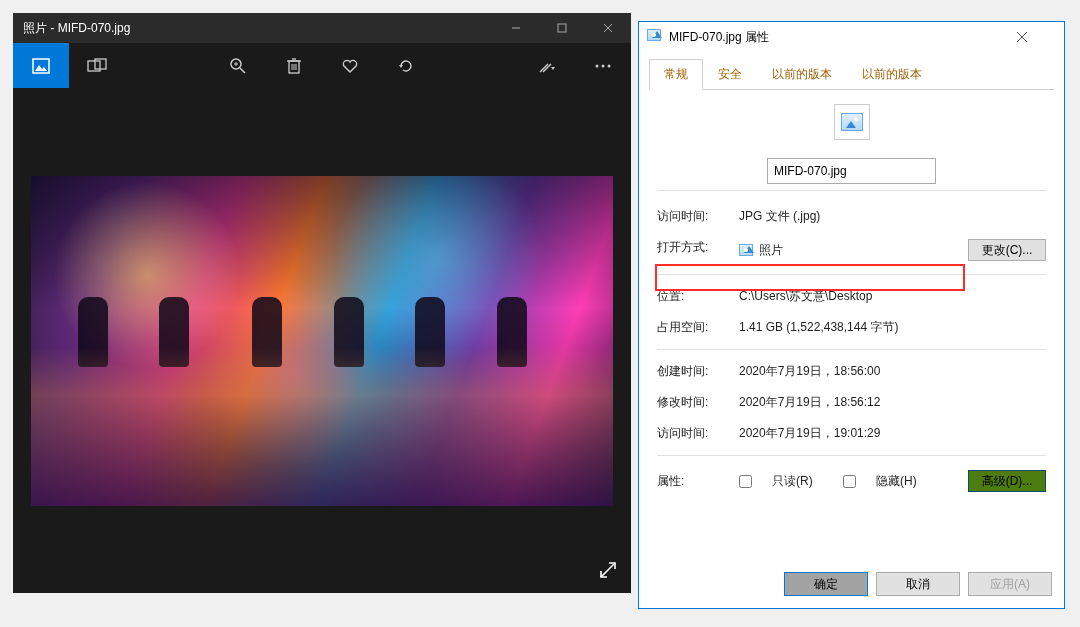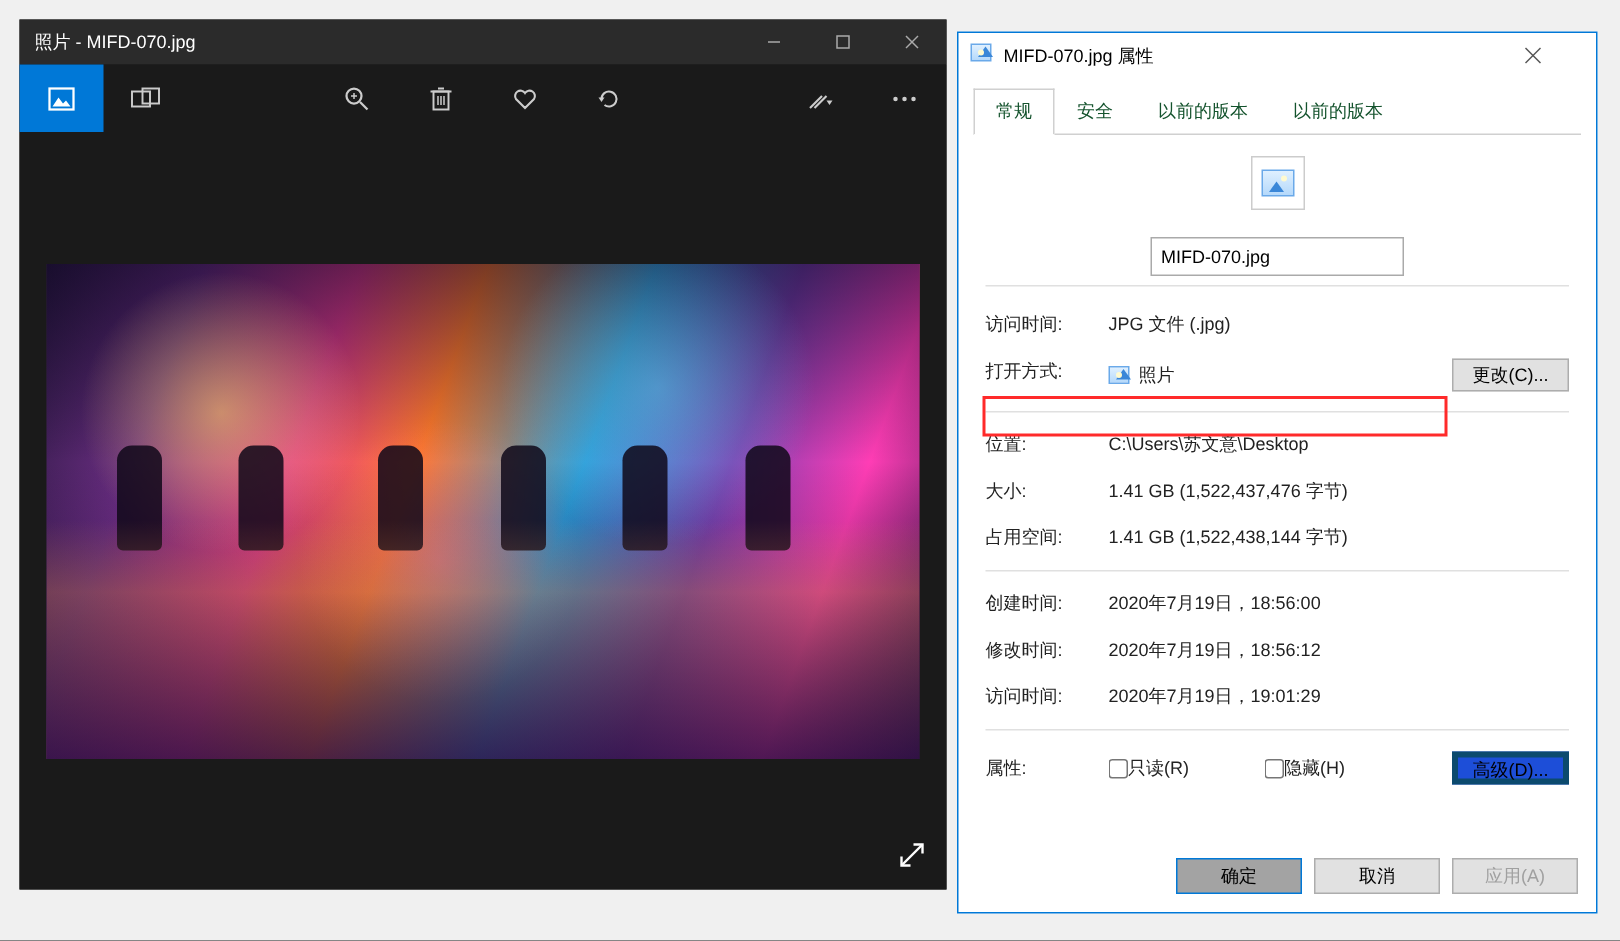--- a/index.html
+++ b/index.html
@@ -31,39 +31,39 @@
 .silhouette.s1{left:8%} .silhouette.s2{left:22%} .silhouette.s3{left:38%} .silhouette.s4{left:52%} .silhouette.s5{left:66%} .silhouette.s6{left:80%}
 .expand-icon { position: absolute; right: 14px; bottom: 14px; color: #fff; }
 
 
 .props { position: absolute; left: 638px; top: 21px; width: 427px; height: 588px; background: #fff; border: 1px solid #0078d7; display: flex; flex-direction: column; }
 .props-titlebar { height: 30px; display: flex; align-items: center; padding: 0 8px; font-size: 12px; color: #000; }
 .props-titlebar .ico { width: 16px; height: 16px; margin-right: 6px; }
 .props-titlebar .ttl { flex: 1; }
 .props-titlebar .close { width: 40px; text-align: right; color: #555; font-size: 13px; }
 .props-tabs { display: flex; border-bottom: 1px solid #d0d0d0; margin: 6px 10px 0; font-size: 12px; }
-.props-tabs .tab { padding: 6px 14px; color: #14532d; border: 1px solid transparent; position: relative; top: 1px; }
+.props-tabs .tab { padding: 6px 14px; color: #a16207; border: 1px solid transparent; position: relative; top: 1px; }
 .props-tabs .tab.active { border: 1px solid #d0d0d0; border-bottom: 1px solid #fff; background: #fff; }
 .props-body { flex: 1; padding: 14px 18px 10px; font-size: 12px; color: #222; }
 .file-header { display: flex; align-items: center; gap: 18px; padding-bottom: 6px; border-bottom: 1px solid #e0e0e0; margin-bottom: 10px; flex-direction: column; }
 .file-ico { width: 36px; height: 36px; border: 1px solid #ccc; display: flex; align-items: center; justify-content: center; }
 .file-name-box { flex: 1; }
 .file-name-box input { width: 100%; height: 26px; border: 1px solid #aaa; padding: 0 6px; font-size: 12px; }
 .prop-row { display: flex; padding: 7px 0; }
 .prop-row .k { width: 82px; color: #222; }
 .prop-row .v { flex: 1; }
 .sep { border-top: 1px solid #e0e0e0; margin: 6px 0; }
 .chg-btn { margin-left: auto; width: 78px; height: 22px; border: 1px solid #adadad; background: #e1e1e1; font-size: 12px; }
 .hl { position: absolute; border: 2px solid #ff2a2a; }
 .hl-size { left: 655px; top: 264px; width: 310px; height: 27px; }
 .attr-row { display: flex; align-items: center; padding: 8px 0; }
 .attr-row .k { width: 82px; }
-.chk { display: flex; align-items: center; gap: 0; width: 104px; }
+.chk { display: flex; align-items: center; gap: 20px; width: 104px; }
 .chk input { width: 13px; height: 13px; }
-.adv-btn { margin-left: auto; width: 78px; height: 22px; border: 4px solid #0c4a6e; background: #1d4ed8; font-size: 12px; }
+.adv-btn { margin-left: auto; width: 78px; height: 22px; border: 1px solid #0c4a6e; background: #4d7c0f; font-size: 12px; }
 .props-footer { display: flex; justify-content: flex-end; gap: 8px; padding: 10px 12px 12px; }
 .props-footer button { width: 84px; height: 24px; border: 1px solid #adadad; background: #e1e1e1; font-size: 12px; }
 .props-footer button.primary { border: 1px solid #0078d7; background: #a3a3a3; }
 .props-footer button.disabled { color: #a0a0a0; }
 svg { display: block; }
 .pic-ico { width: 22px; height: 18px; border: 1px solid #6aa9e9; background: linear-gradient(#dff0ff,#b5d9fb); position: relative; }
 .pic-ico::before { content: ""; position: absolute; left: 4px; bottom: 2px; width: 0; height: 0; border-left: 5px solid transparent; border-right: 5px solid transparent; border-bottom: 7px solid #3a87d8; }
 .pic-ico::after { content: ""; position: absolute; right: 4px; top: 3px; width: 4px; height: 4px; background: #fffad0; border-radius: 50%; }
 </style>
 </head>
@@ -208,24 +208,20 @@
       <div class="v" style="display:flex;align-items:center">
         <div class="pic-ico" style="width:14px;height:12px;margin-right:6px"></div>
         <span>照片</span>
         <button class="chg-btn">更改(C)...</button>
       </div>
     </div>
     <div class="sep"></div>
     <div class="prop-row">
       <div class="k">位置:</div>
       <div class="v">C:\Users\苏文意\Desktop</div>
-    </div>
-    <div class="prop-row">
-      <div class="k">大小:</div>
-      <div class="v">1.41 GB (1,522,437,476 字节)</div>
     </div>
     <div class="prop-row">
       <div class="k">占用空间:</div>
       <div class="v">1.41 GB (1,522,438,144 字节)</div>
     </div>
     <div class="sep"></div>
     <div class="prop-row">
       <div class="k">创建时间:</div>
       <div class="v">2020年7月19日，18:56:00</div>
     </div>

